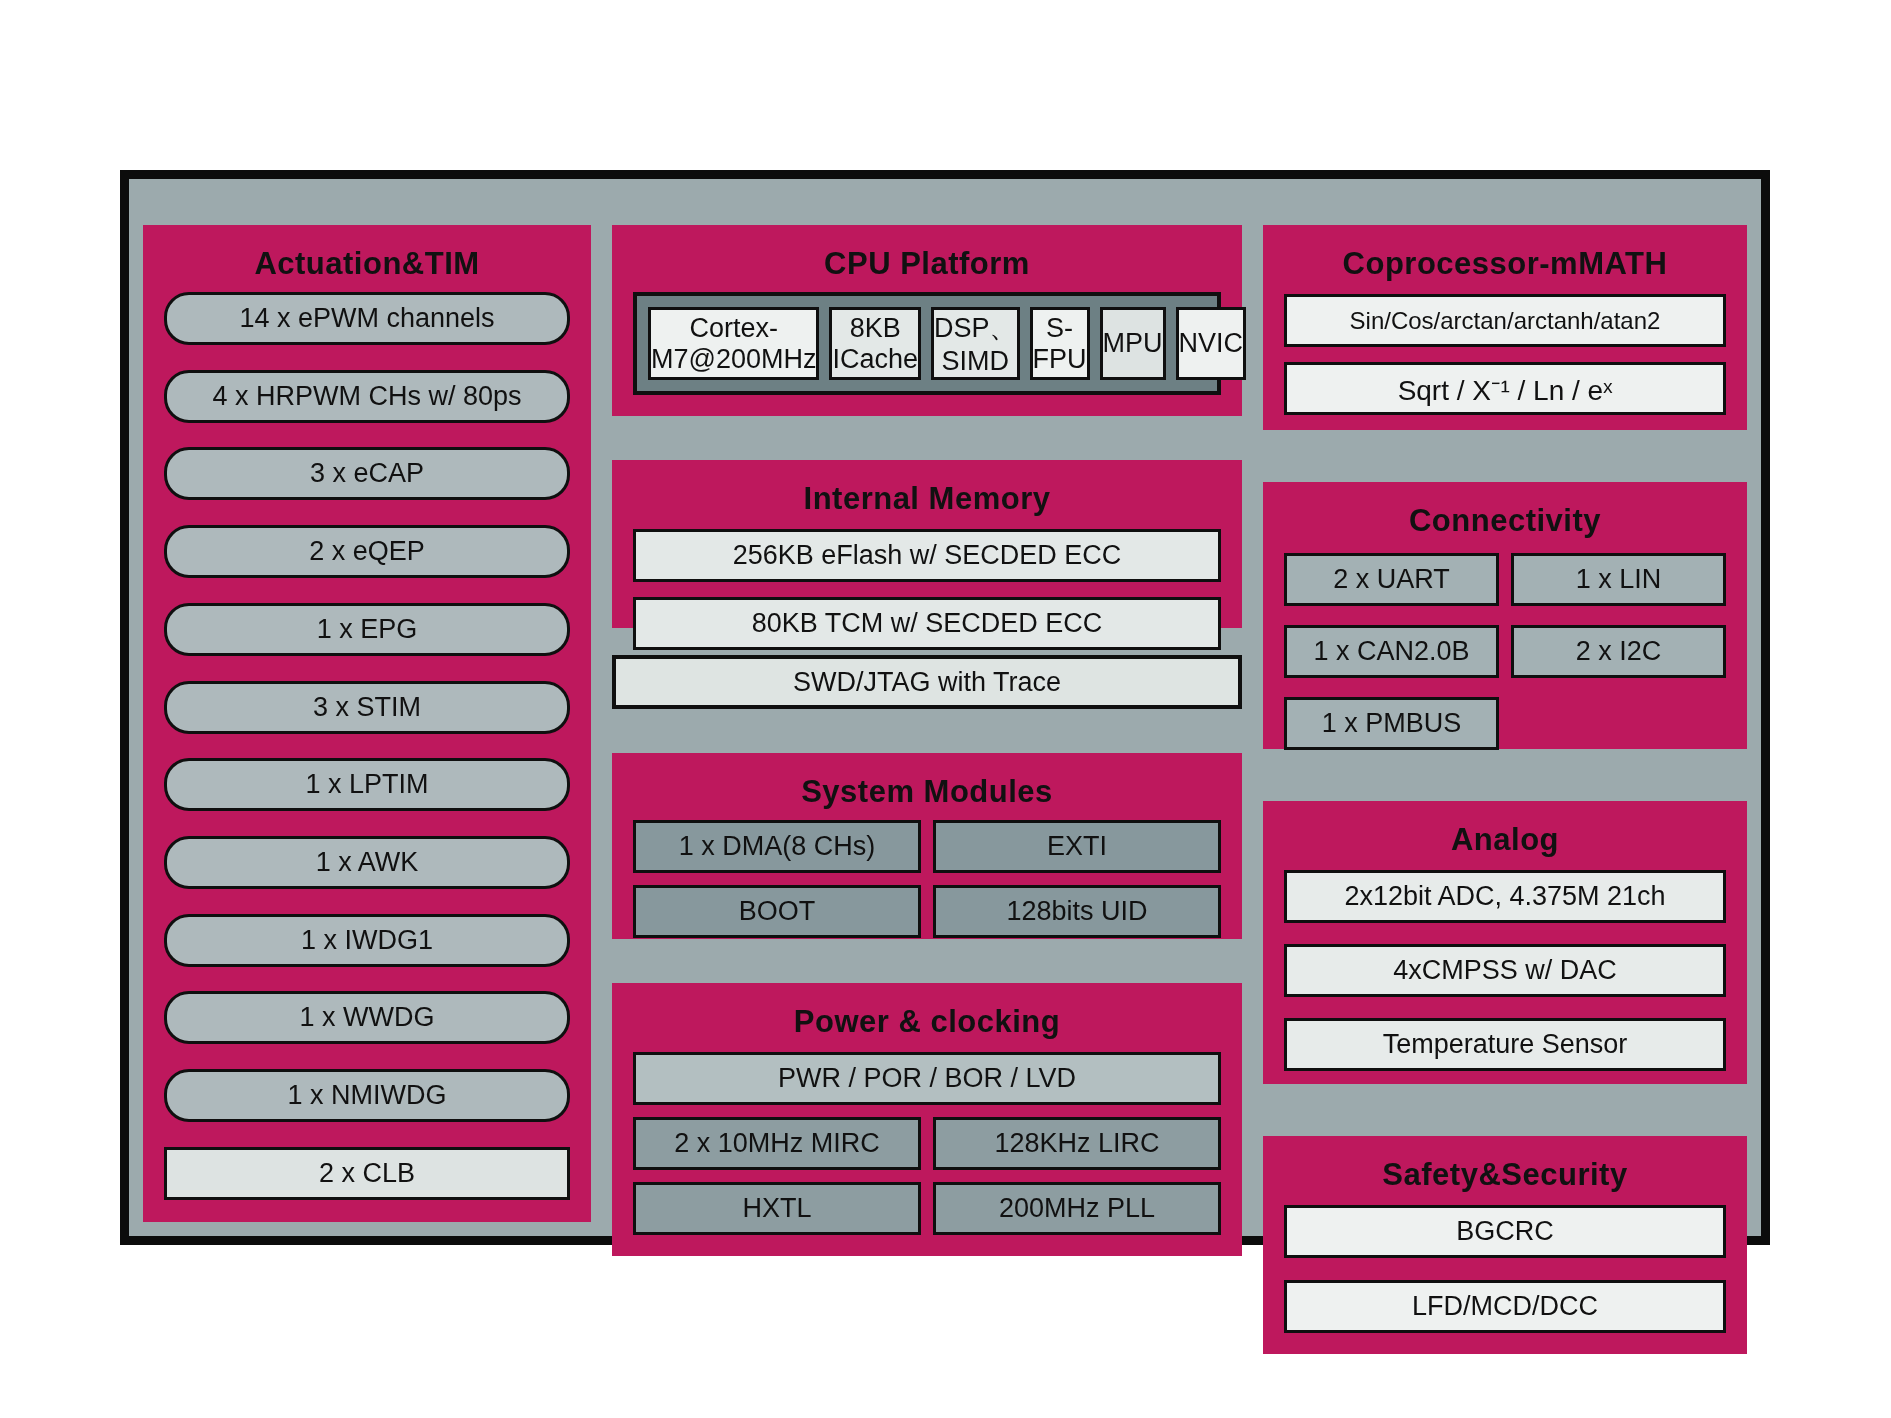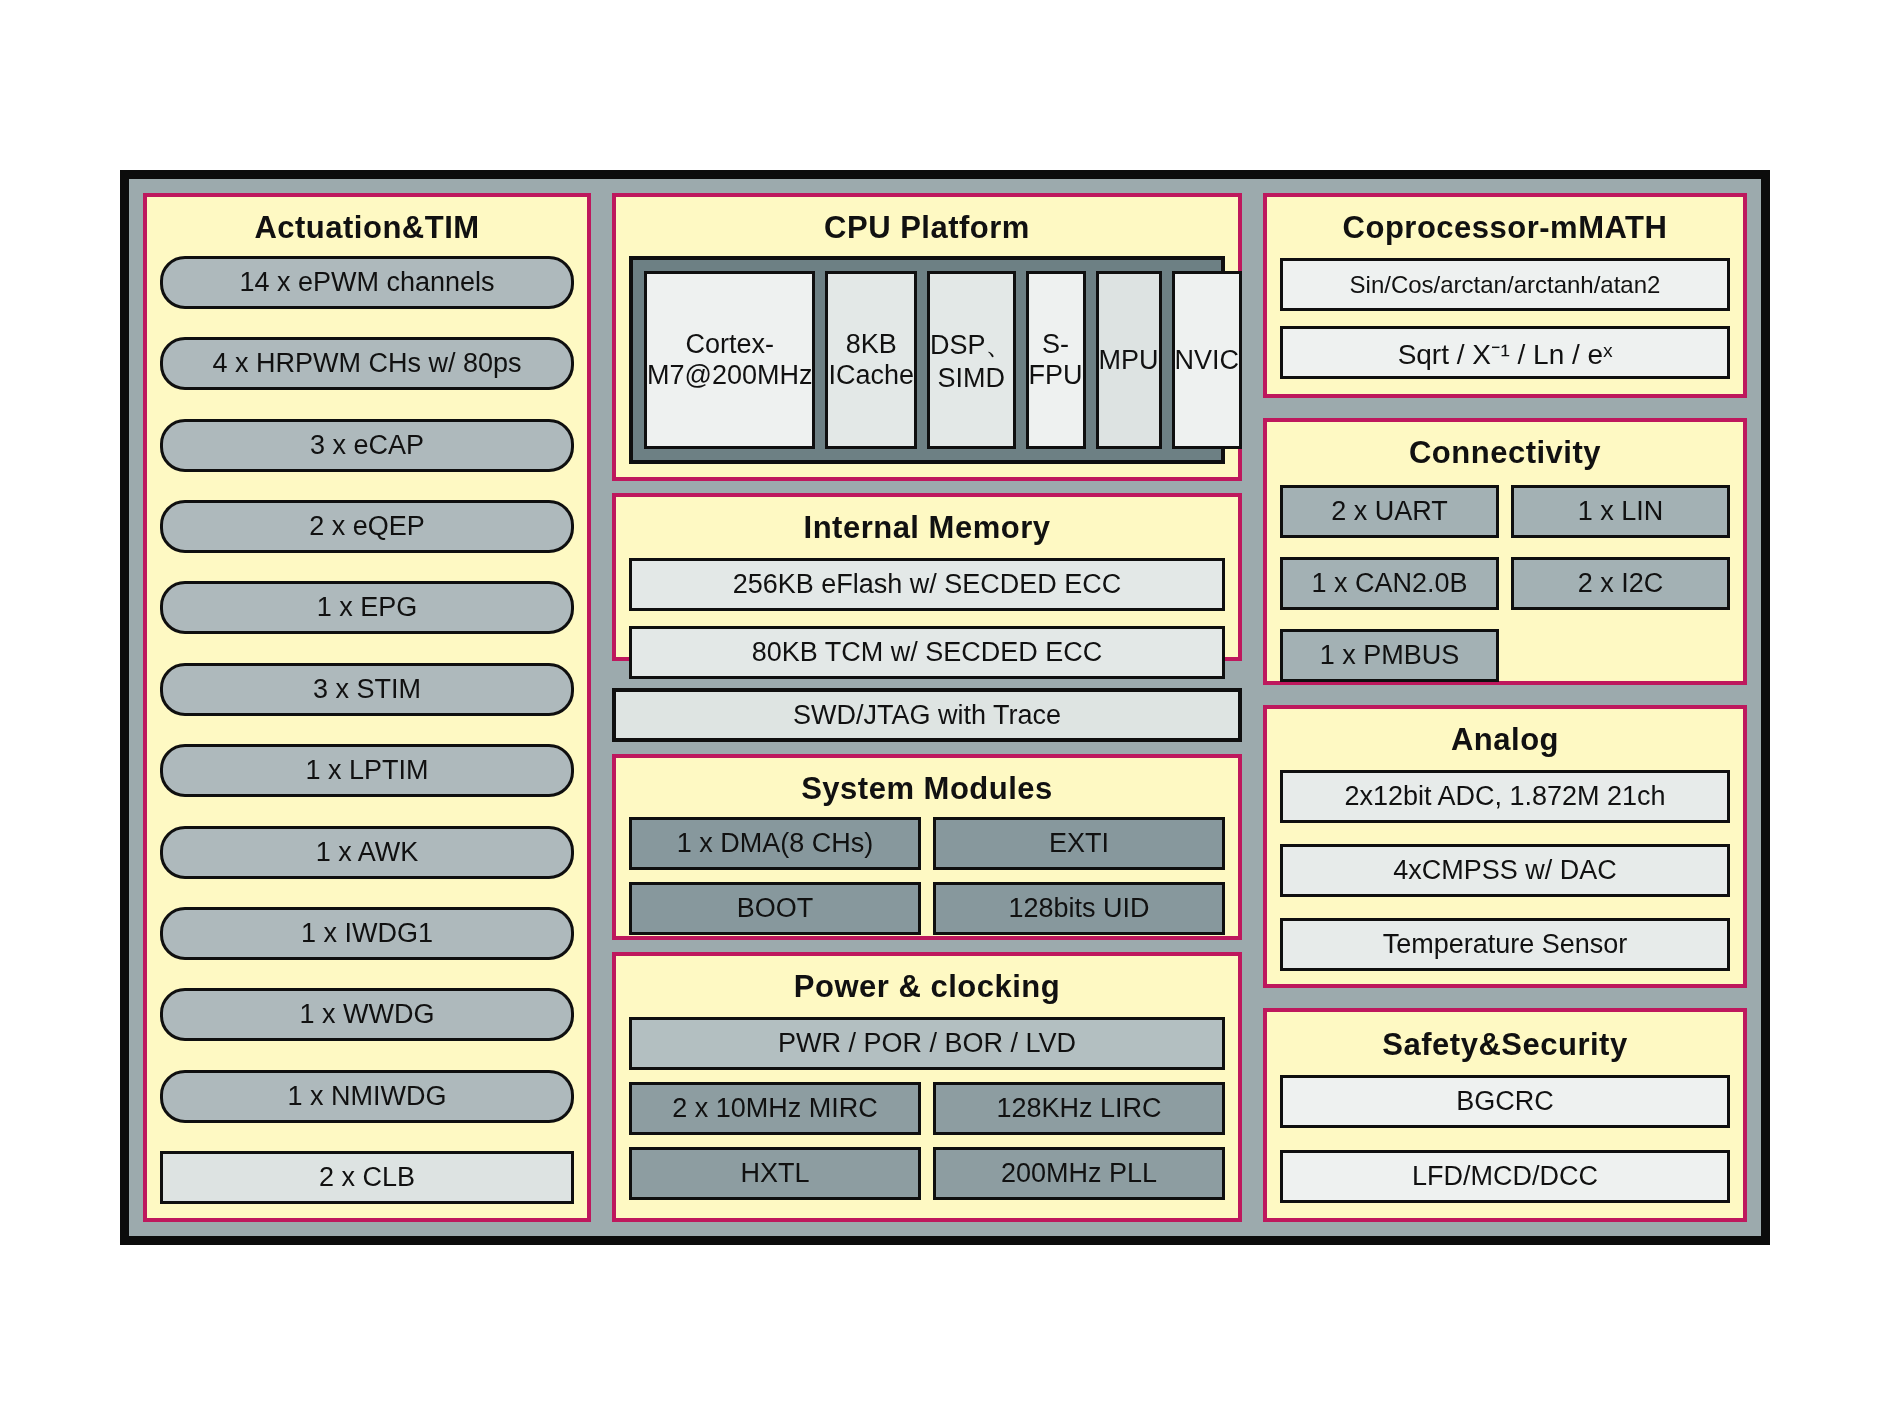--- a/index.html
+++ b/index.html
@@ -26,24 +26,25 @@
     display: flex;
     gap: 21px;
   }
 
   .col { display: flex; flex-direction: column; min-width: 0; }
   .col-left  { width: 448px; }
   .col-mid   { width: 630px; gap: 12px; border-radius: 9px; }
   .col-right { flex: 1; gap: 20px; }
 
   .panel {
-    background: #fef9c3;
-    border: 4px solid #be185d;
+    background: #be185d;
+    border: 8px solid #be185d;
     display: flex;
     flex-direction: column;
+    margin-top: 32px;
   }
 
   .panel-title {
     font-size: 31px;
     font-weight: bold;
     text-align: center;
     padding: 13px 4px 10px 4px;
     letter-spacing: 0.5px;
     flex: 0 0 auto;
   }
@@ -232,21 +233,21 @@
           <div class="box tone-conn">1 x LIN</div>
           <div class="box tone-conn">1 x CAN2.0B</div>
           <div class="box tone-conn">2 x I2C</div>
           <div class="box tone-conn">1 x PMBUS</div>
         </div>
       </div>
 
       <div class="panel panel-analog">
         <div class="panel-title">Analog</div>
         <div class="stack">
-          <div class="box tone-analog">2x12bit ADC, 1.872M 21ch</div>
+          <div class="box tone-analog">2x12bit ADC, 4.375M 21ch</div>
           <div class="box tone-analog">4xCMPSS w/ DAC</div>
           <div class="box tone-analog">Temperature Sensor</div>
         </div>
       </div>
 
       <div class="panel panel-safety">
         <div class="panel-title">Safety&amp;Security</div>
         <div class="stack">
           <div class="box tone-paper">BGCRC</div>
           <div class="box tone-paper">LFD/MCD/DCC</div>

